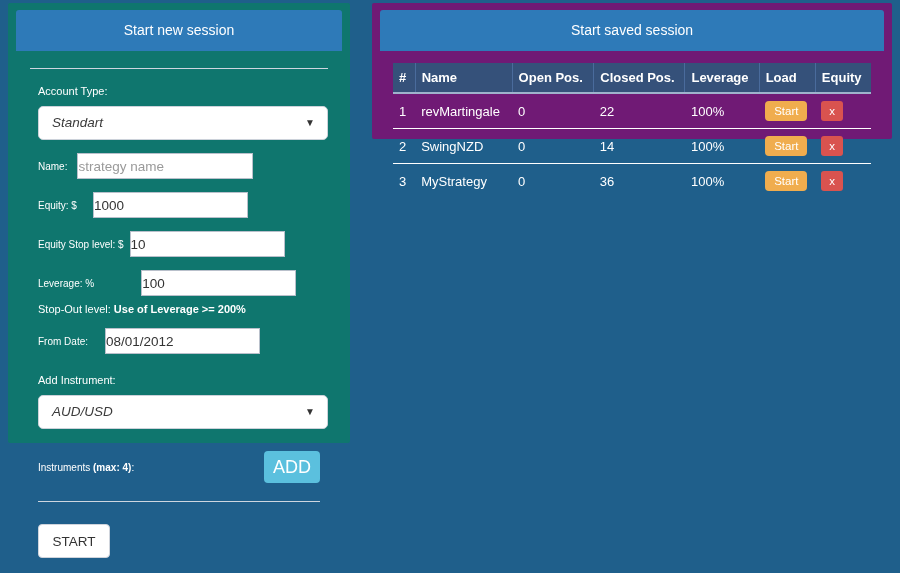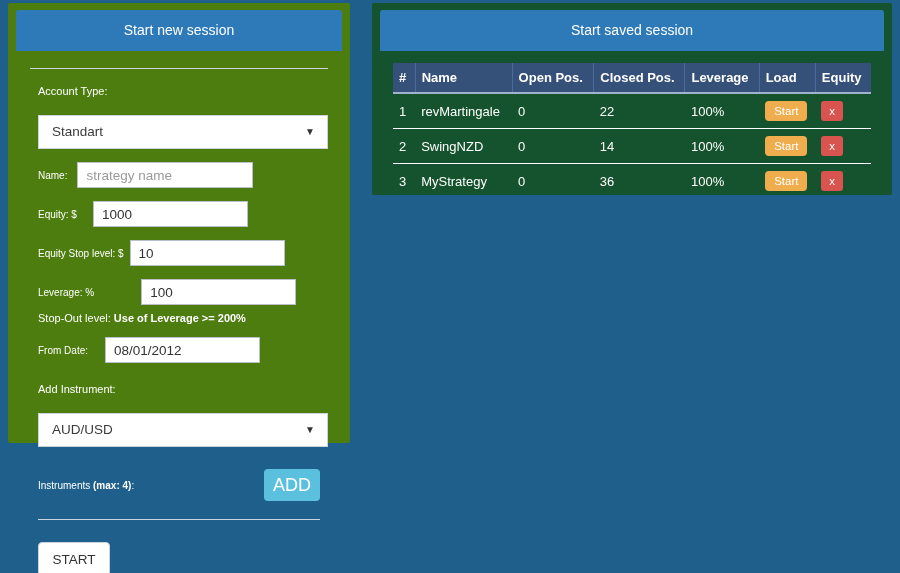--- a/index.html
+++ b/index.html
@@ -15,21 +15,21 @@
     position: relative;
   }
 
   
   #left-panel {
     position: absolute;
     left: 8px;
     top: 3px;
     width: 342px;
     height: 440px;
-    background: #4d7c0f;
+    background: #0f766e;
     box-sizing: border-box;
     border-radius: 2px;
   }
   .panel-header {
     background: #2e7ab8;
     color: #ffffff;
     text-align: center;
     font-size: 14px;
     line-height: 44px;
     height: 44px;
@@ -57,28 +57,29 @@
   .label-bold {
     font-weight: normal;
     font-size: 11px;
     display: block;
   }
   .sel {
     width: 290px;
     height: 34px;
     background: #ffffff;
     border: 1px solid #ccd2da;
-    border-radius: 0;
+    border-radius: 5px;
     box-sizing: border-box;
-    margin-top: 18px;
+    margin-top: 9px;
     position: relative;
     font-size: 13.5px;
     color: #3b3b3b;
     line-height: 32px;
     padding-left: 13px;
+    font-style: italic;
   }
   .sel .caret {
     position: absolute;
     right: 12px;
     top: 0;
     font-size: 10px;
     color: #333;
   }
   .row {
     display: flex;
@@ -88,21 +89,21 @@
   .row .field-label {
     flex: 0 0 auto;
   }
   .txt {
     background: #ffffff;
     border: 1px solid #b9c0cb;
     box-sizing: border-box;
     height: 26px;
     font-size: 13.5px;
     color: #333333;
-    padding-left: 8px;
+    padding-left: 0;
     font-family: "Liberation Sans", sans-serif;
     border-radius: 0;
     outline: none;
   }
   .txt::placeholder { color: #9a9a9a; }
   #name-field { width: 176px; margin-left: 10px; }
   #equity-field, #equity-stop-field, #leverage-field { width: 155px; }
   #equity-field { margin-left: 16px; }
   #equity-stop-field { margin-left: 6px; }
   #leverage-field { margin-left: 47px; }
@@ -150,22 +151,22 @@
     font-family: "Liberation Sans", sans-serif;
     cursor: pointer;
   }
 
   
   #right-panel {
     position: absolute;
     left: 372px;
     top: 3px;
     width: 520px;
-    height: 192px;
-    background: #14532d;
+    height: 136px;
+    background: #701a75;
     box-sizing: border-box;
     border-radius: 2px;
   }
   #right-panel .panel-header {
     margin: 7px 8px 0 8px;
     height: 41px;
     line-height: 41px;
   }
   #sessions-table {
     width: 478px;

